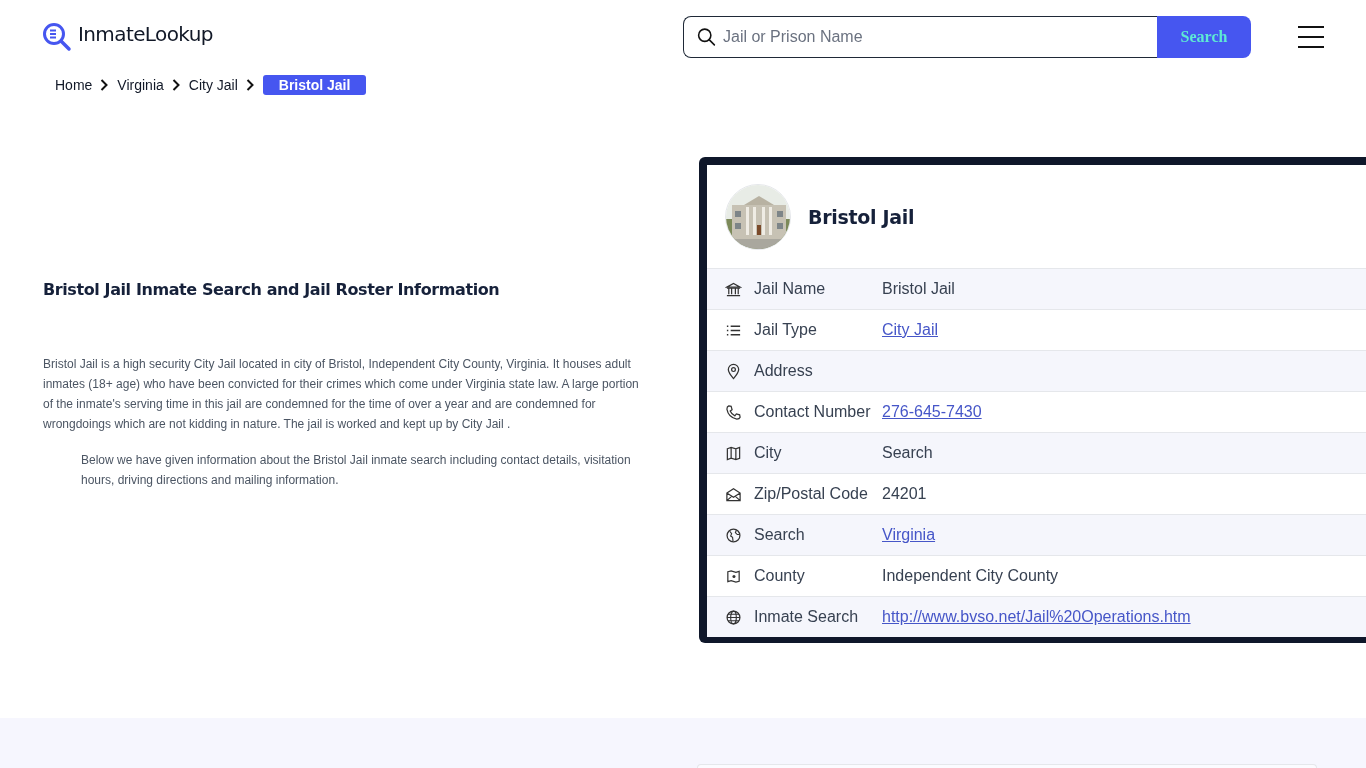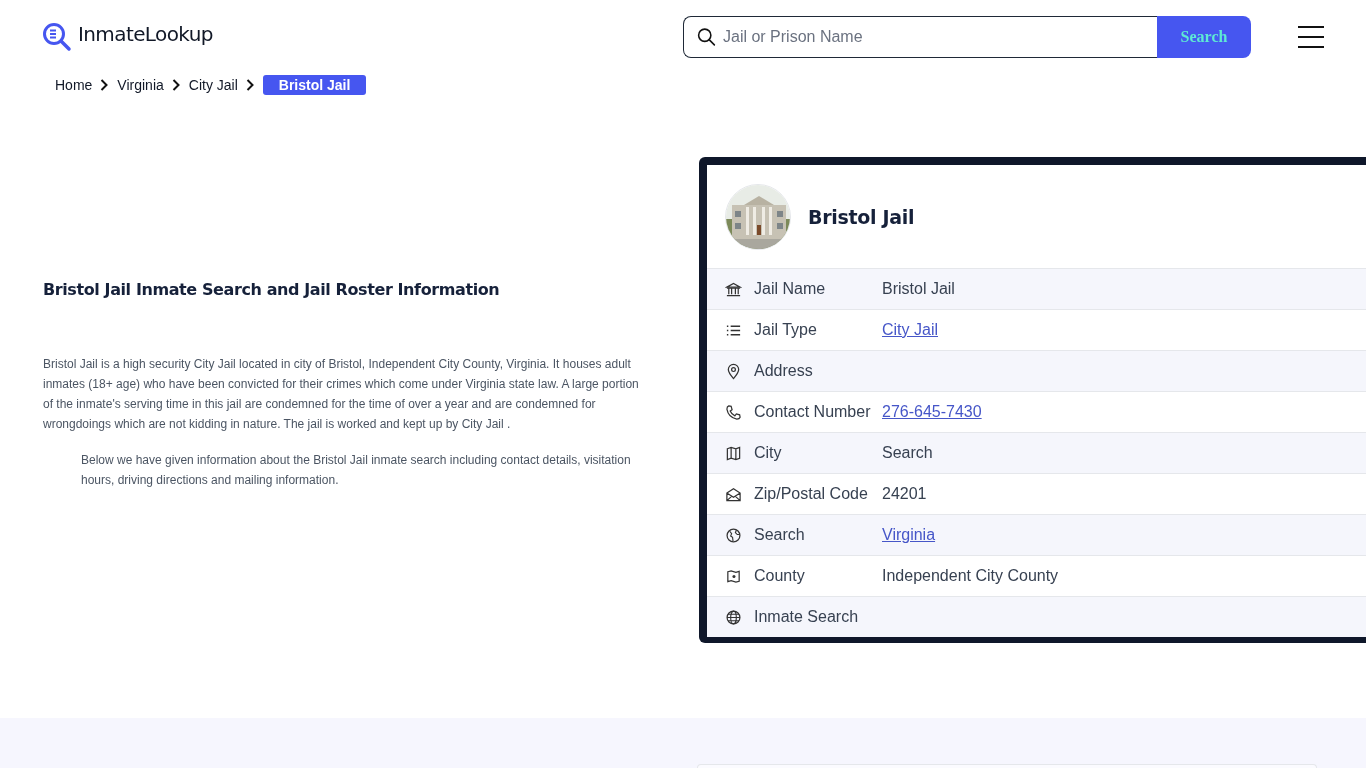--- a/index.html
+++ b/index.html
@@ -201,19 +201,20 @@
       </div>
       <div class="row">
         <span class="row-icon">
           <svg viewBox="0 0 18 18">
               <circle cx="9" cy="9" r="6.8" fill="none" stroke="#333" stroke-width="1.3"></circle>
               <ellipse cx="9" cy="9" rx="3" ry="6.8" fill="none" stroke="#333" stroke-width="1.2"></ellipse>
               <path d="M2.2 9h13.6M3.2 5.5h11.6M3.2 12.5h11.6" stroke="#333" stroke-width="1.1"></path>
             </svg>
         </span>
         <span class="row-label">Inmate Search</span>
+        <span class="row-value"><a>http://www.bvso.net/Jail%20Operations.htm</a></span>
       </div>
     </div>
   </div>
 </div>
 
 <div class="bottom-band"></div>
 <div class="bottom-card-edge"></div>
 
 </body></html>

